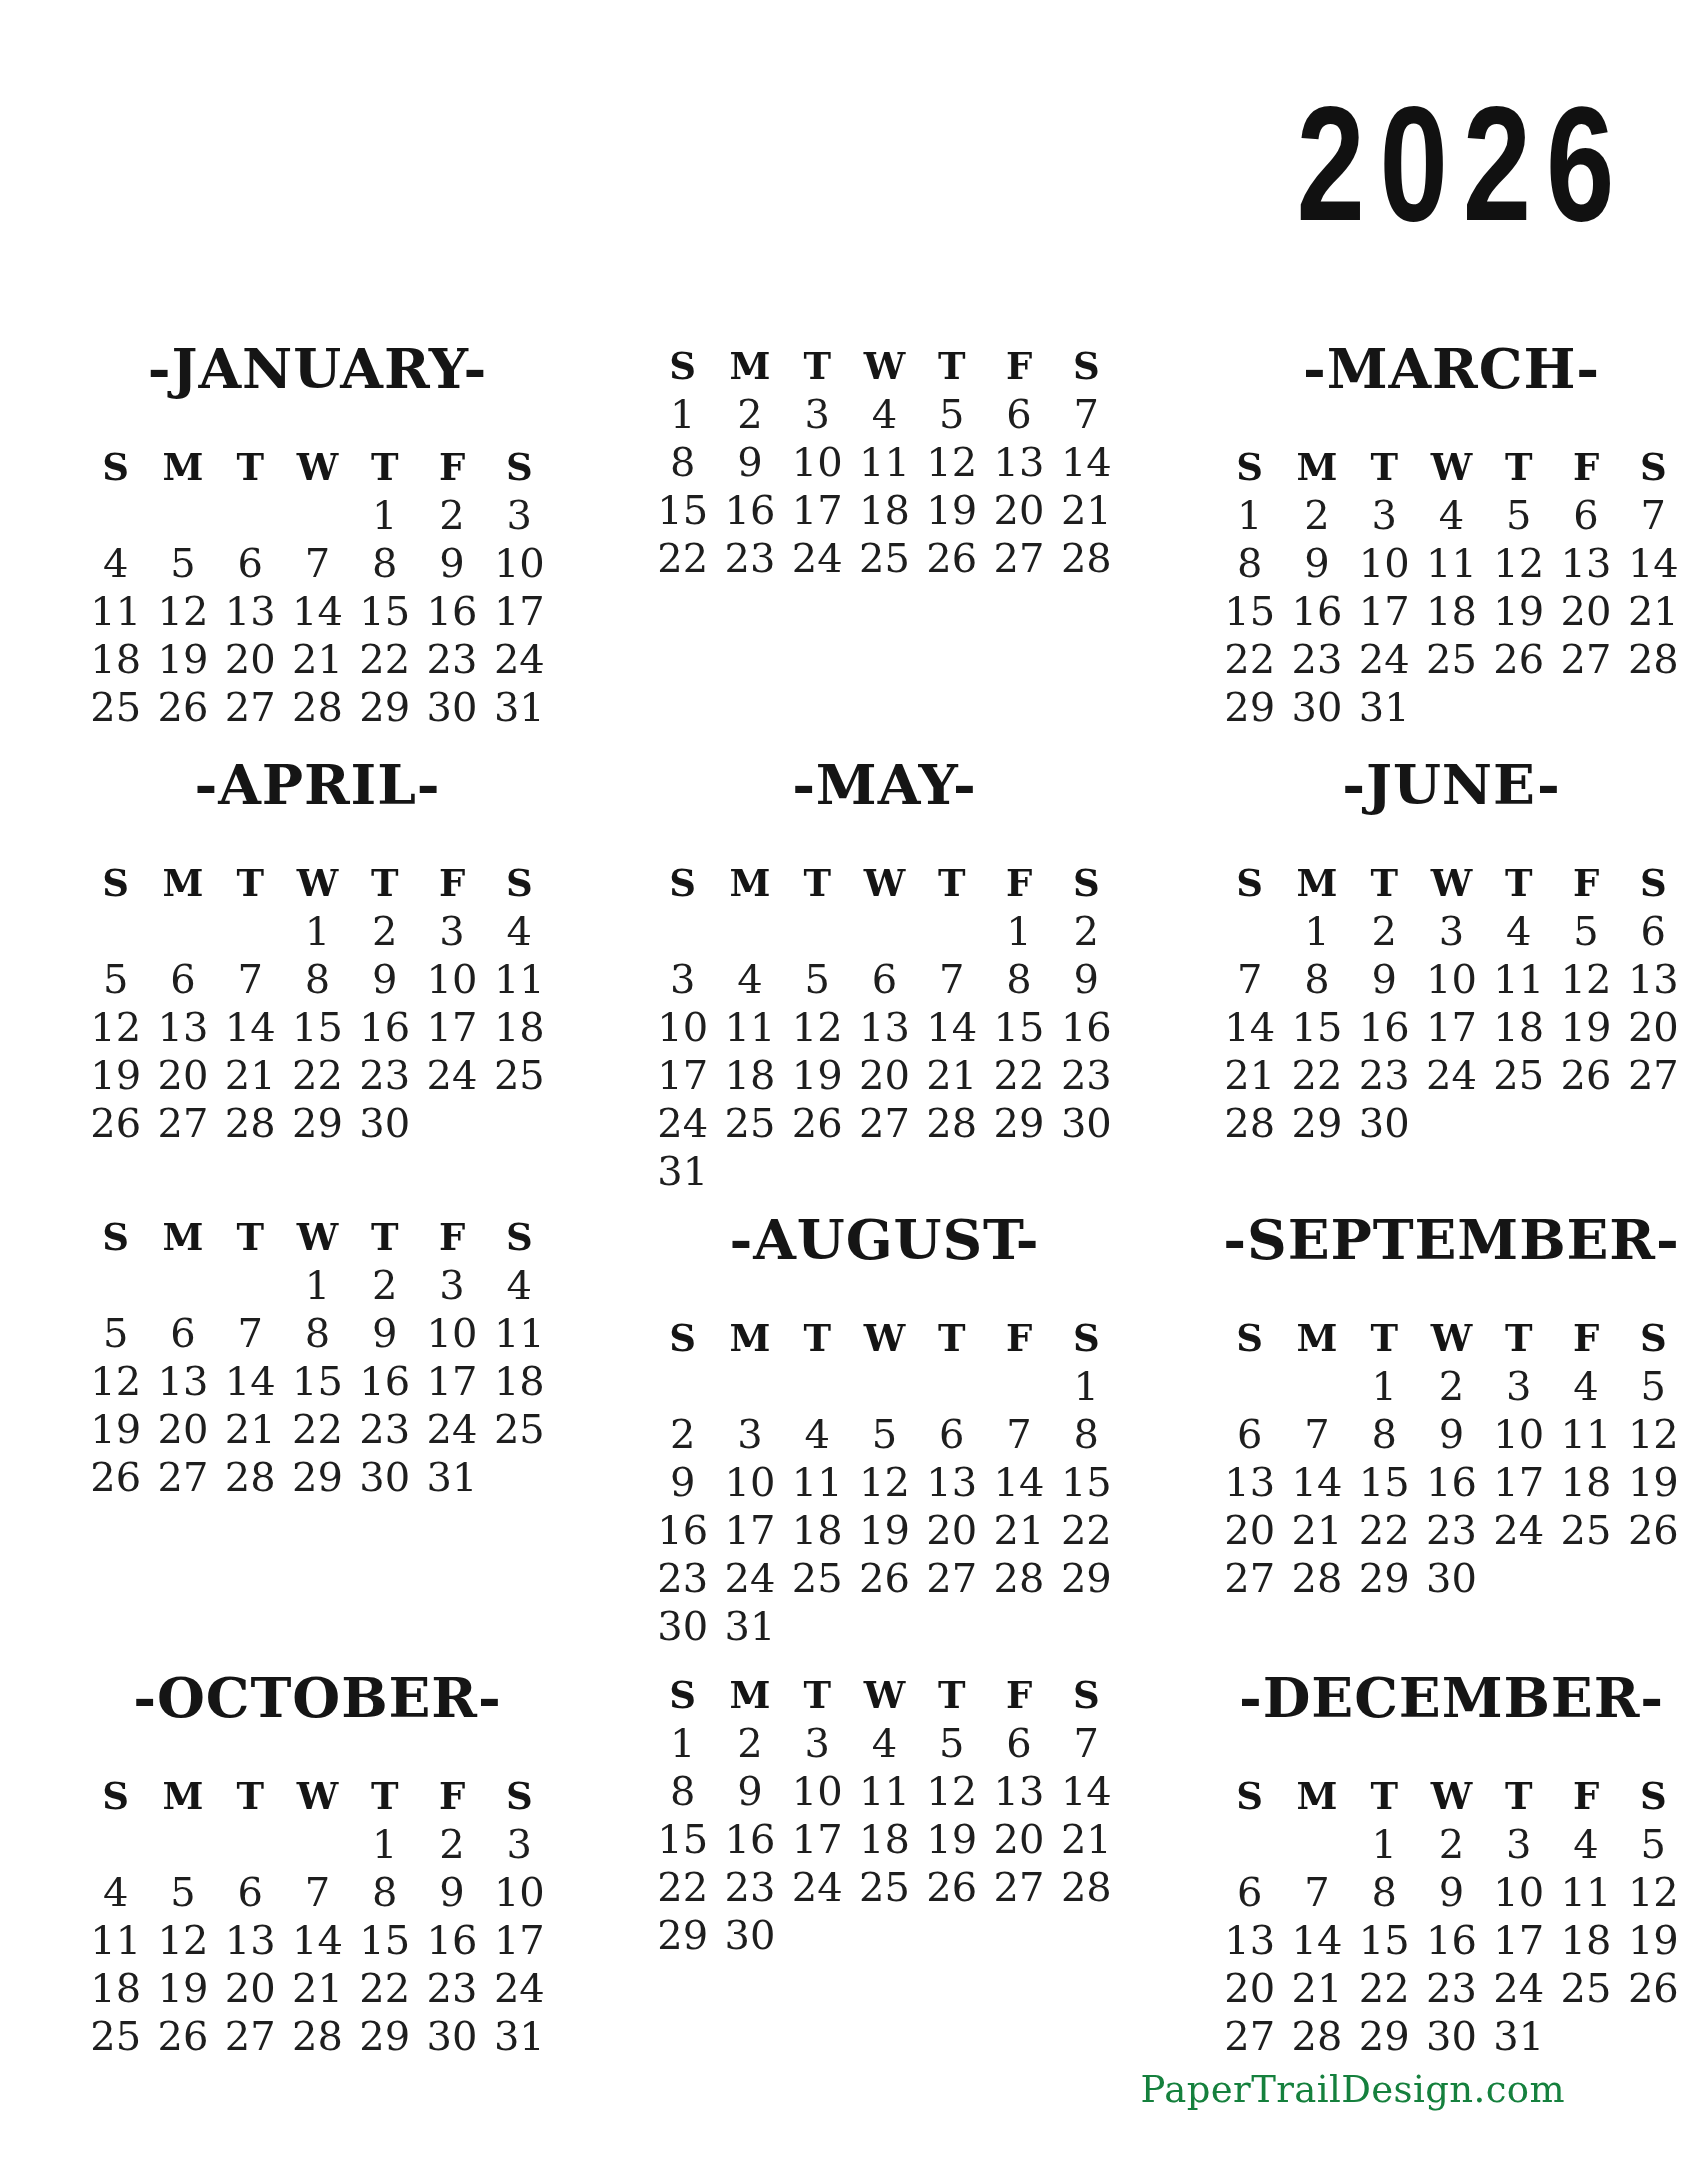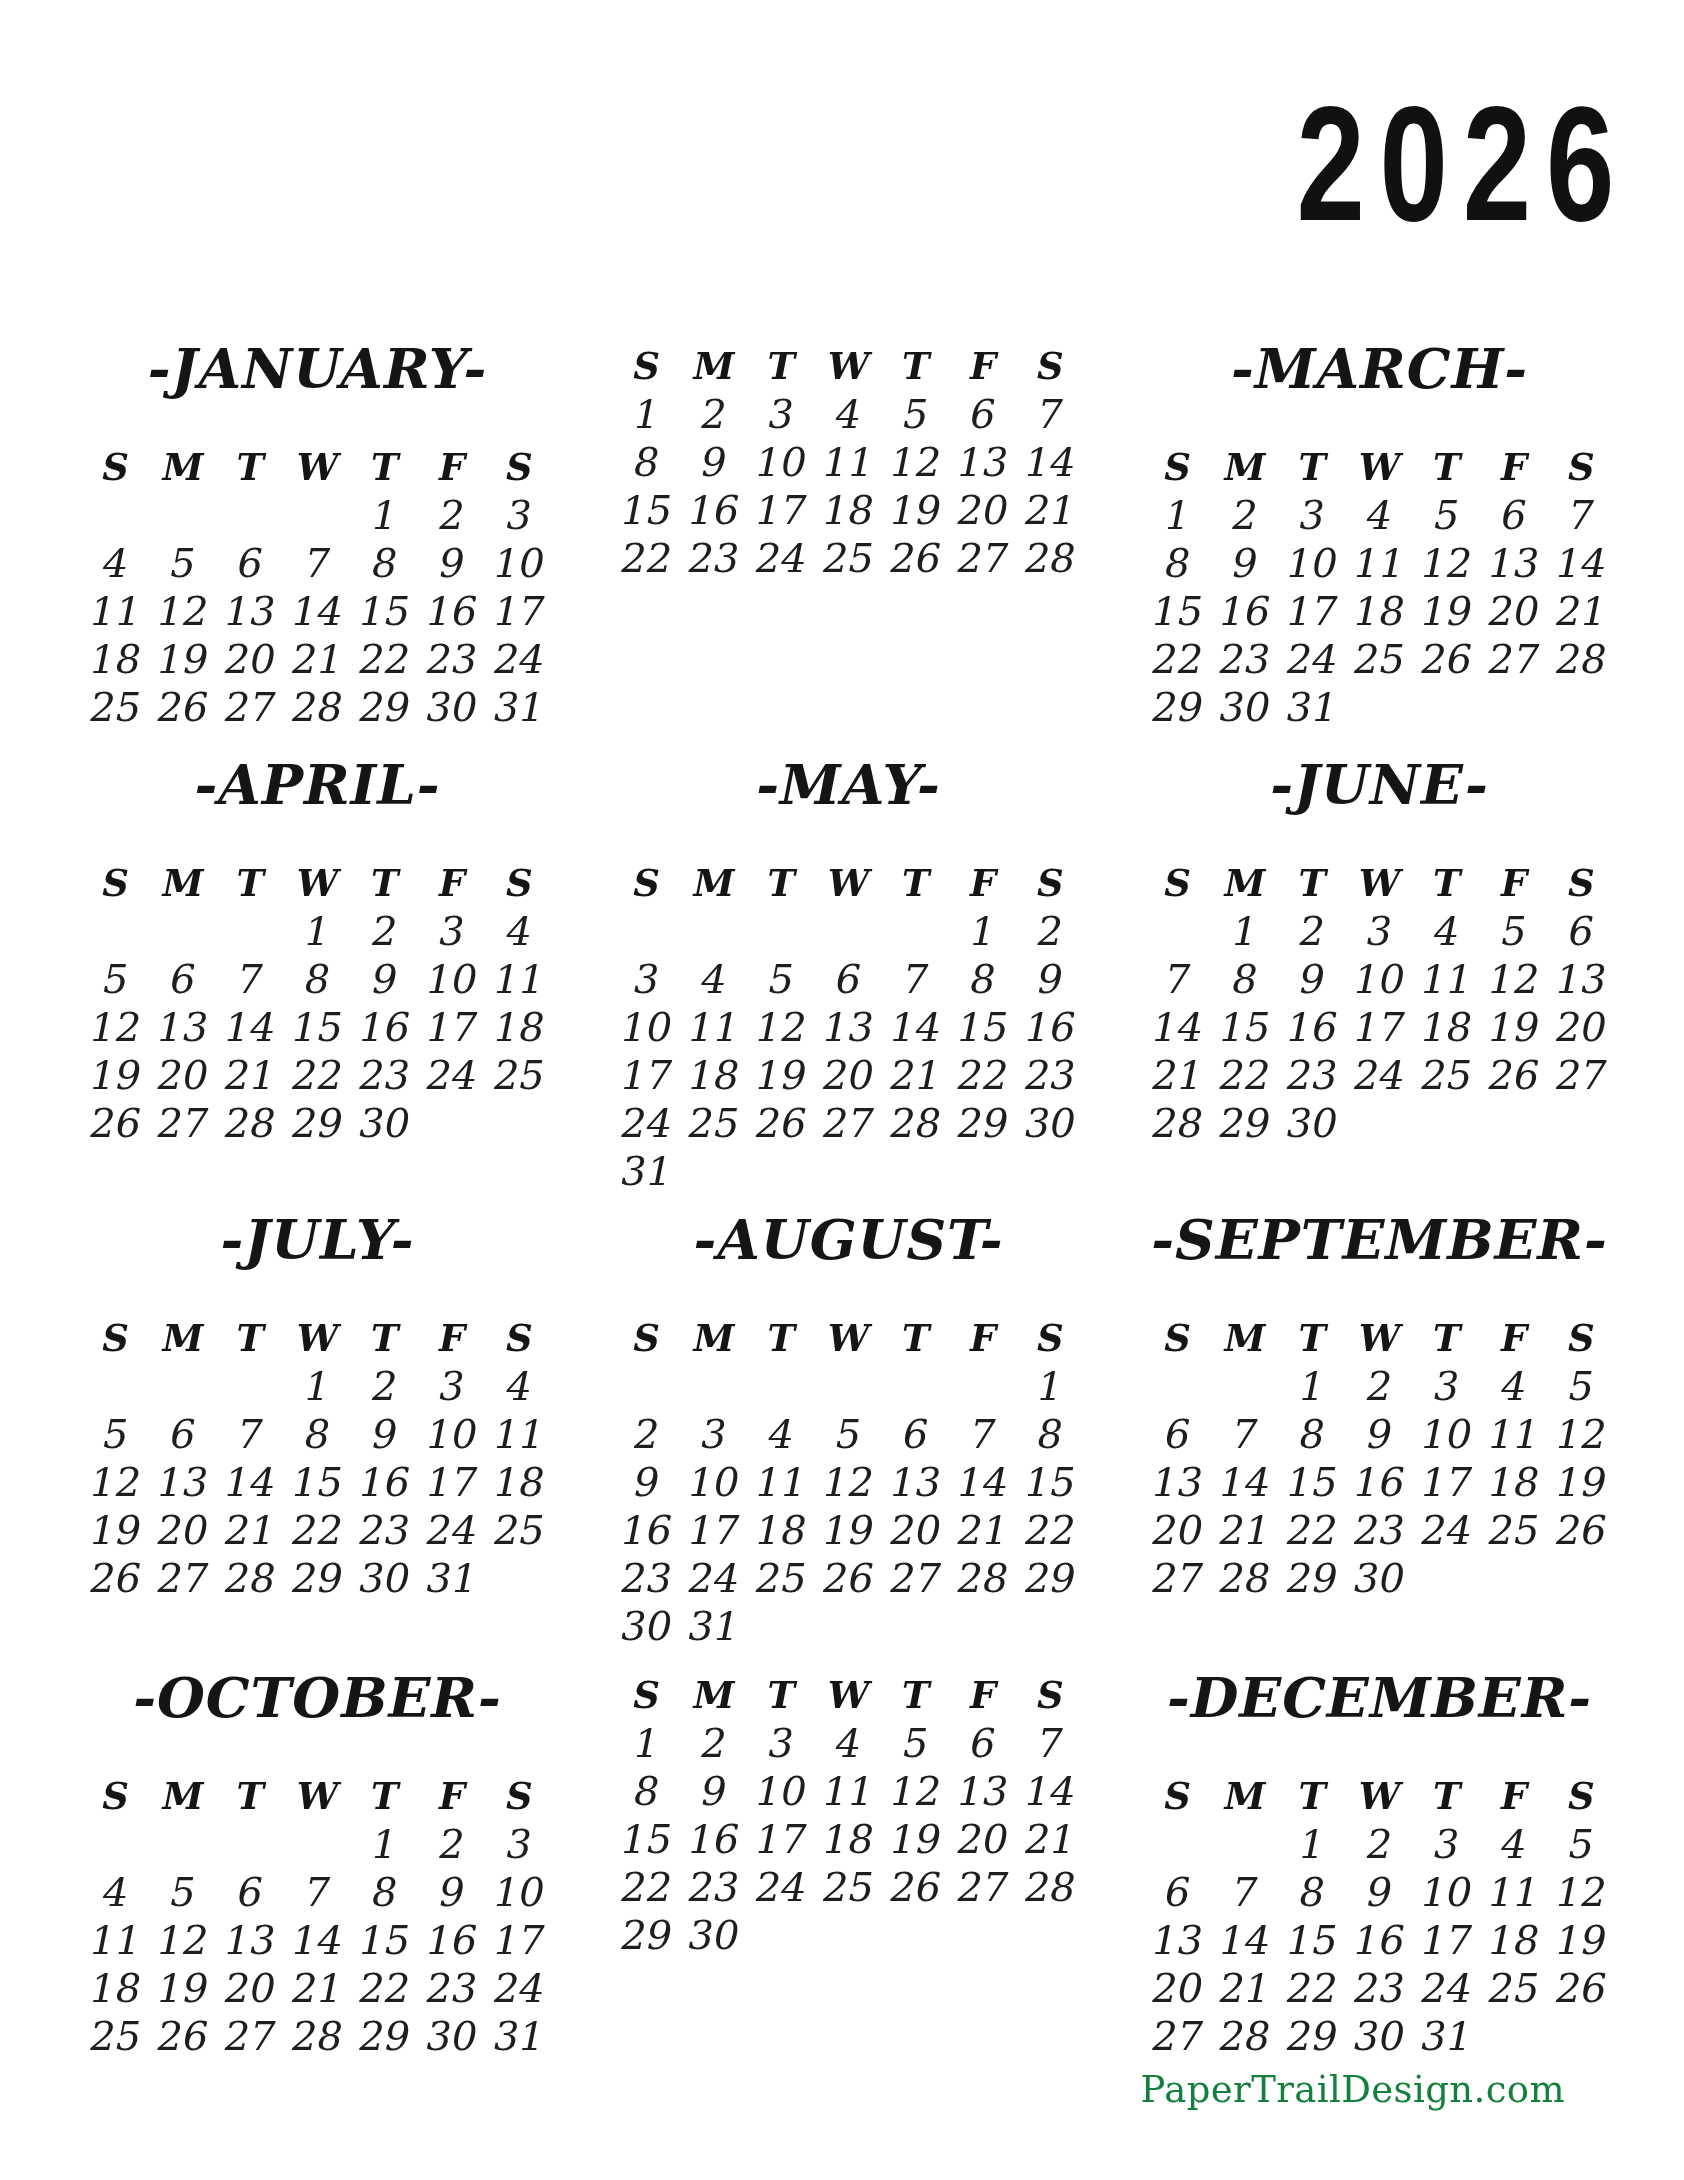--- a/index.html
+++ b/index.html
@@ -32,22 +32,21 @@
     transform: scaleX(0.75);
     transform-origin: center top;
     color: #111111;
   }
   .band {
     position: absolute;
     left: 82px;
     width: 1532px;
     display: grid;
     grid-template-columns: repeat(3, 471px);
-    column-gap: 60px;
-    font-style: italic;
+    column-gap: 96px;
   }
   #band-0 { top: 342px; }
   #band-1 { top: 758px; }
   #band-2 { top: 1213px; }
   #band-3 { top: 1651px; margin-top: 20px; }
   .month-title {
     text-align: center;
     font-weight: bold;
     font-size: 55px;
     line-height: 53px;
@@ -388,21 +387,20 @@
           <div class="cell">30</div>
           <div class="cell"></div>
           <div class="cell"></div>
           <div class="cell"></div>
           <div class="cell"></div>
         </div>
   </div>
 </div>
   <div class="band" id="band-2">
   <div class="month">
-    <div class="month-title">-JULY-</div>
     <div class="grid weekdays">
           <div class="wd">S</div>
           <div class="wd">M</div>
           <div class="wd">T</div>
           <div class="wd">W</div>
           <div class="wd">T</div>
           <div class="wd">F</div>
           <div class="wd">S</div>
         </div>
     <div class="grid dates">

